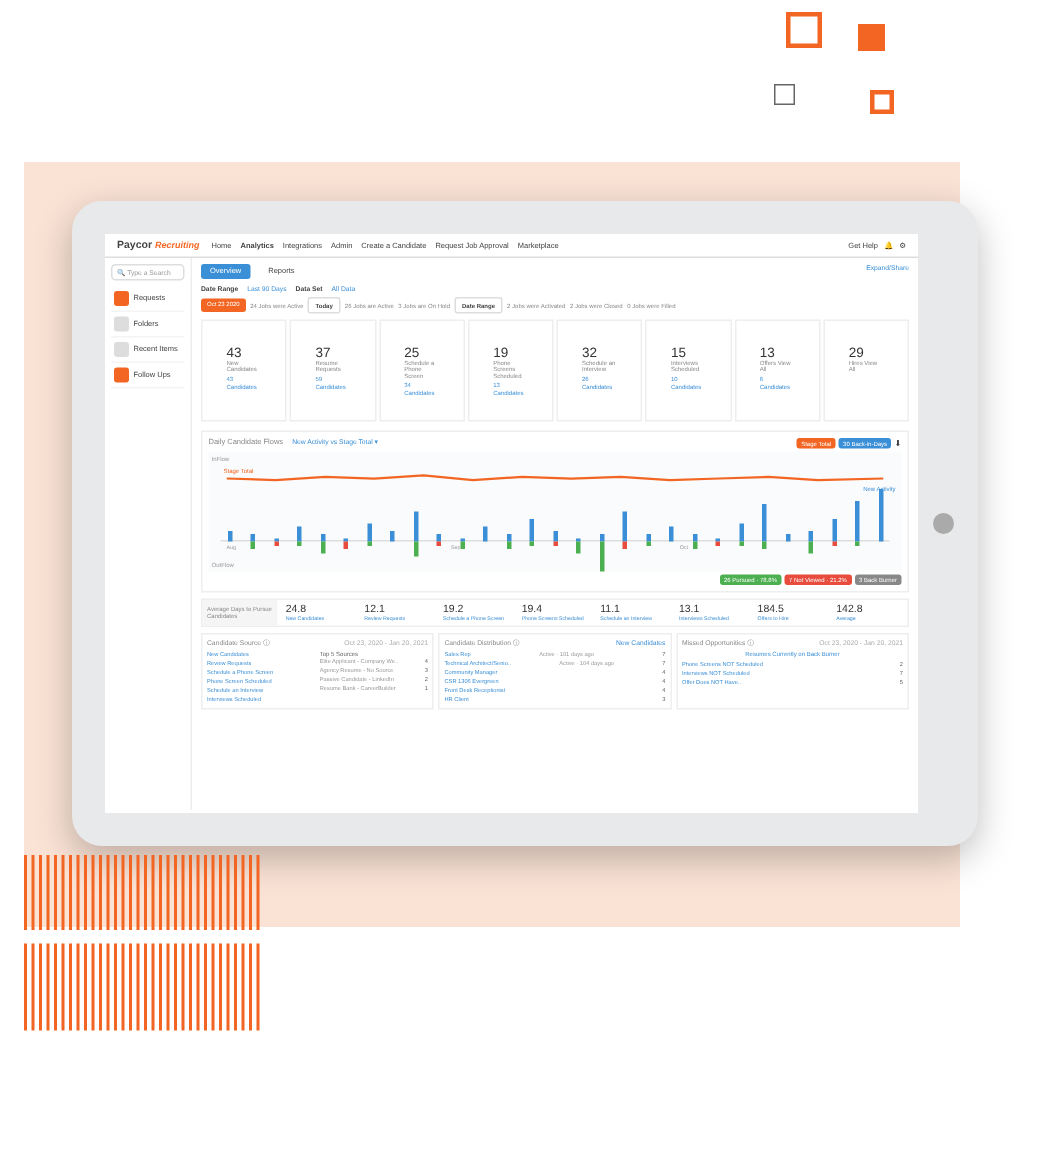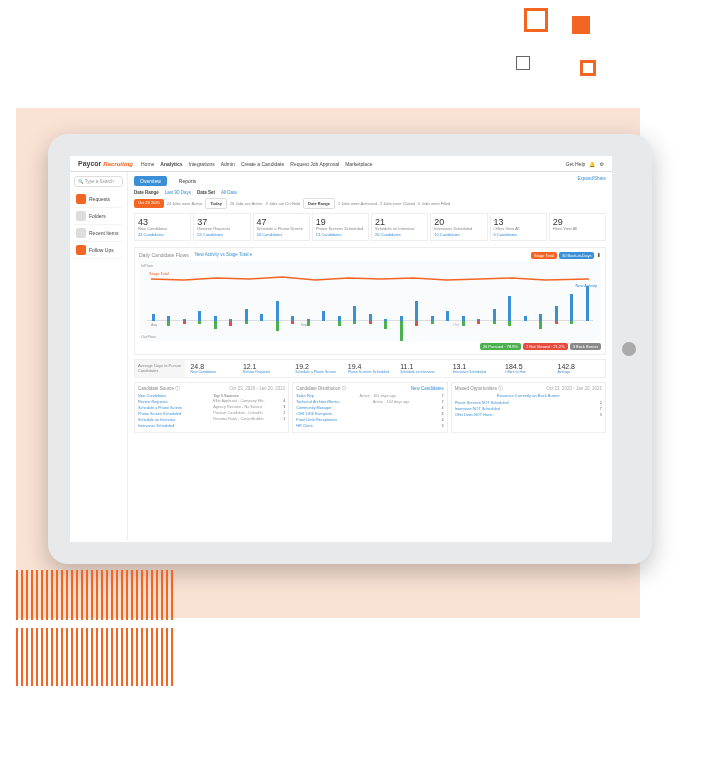--- a/index.html
+++ b/index.html
@@ -50,21 +50,21 @@
 .filter-row { display: flex; gap: 6px; font-size: 4.5px; color: #888; margin-bottom: 3px; align-items: center; }
 .filter-row b { color: #444; }
 .filter-row .link { color: #3b8fd6; }
 
 .status-row { display: flex; gap: 3px; font-size: 4px; color: #888; align-items: center; margin-bottom: 4px; }
 .status-btn { padding: 2px 4px; border: 1px solid #ddd; border-radius: 2px; }
 .status-btn.active { font-weight: bold; color: #444; }
 .date-badge { background: #f26522; color: #fff; padding: 2px 4px; border-radius: 2px; text-align: center; line-height: 1.1; }
 
 .stat-cards { display: flex; gap: 2px; margin-bottom: 6px; }
-.stat-card { flex: 1; border: 1px solid #eee; padding: 3px; }
+.stat-card { flex: 1; border: 1px solid #eee; padding: 16px; }
 .stat-card .num { font-size: 9px; font-weight: 300; color: #333; }
 .stat-card .lbl { font-size: 4px; color: #888; line-height: 1.1; }
 .stat-card .sub { font-size: 4px; color: #3b8fd6; margin-top: 1px; }
 
 .chart-section { border: 1px solid #eee; padding: 4px; margin-bottom: 4px; }
 .chart-header { display: flex; margin-bottom: 2px; }
 .chart-title { font-size: 5px; color: #888; }
 .chart-header .drop { color: #3b8fd6; font-size: 4.5px; margin-left: 6px; }
 .chart-header-right { margin-left: auto; display: flex; gap: 2px; }
 .badge { padding: 1px 3px; font-size: 4px; border-radius: 2px; color: #fff; }
@@ -193,36 +193,36 @@
               <div class="num">43</div>
               <div class="lbl">New Candidates</div>
               <div class="sub">43 Candidates</div>
             </div>
             <div class="stat-card">
               <div class="num">37</div>
               <div class="lbl">Resume Requests</div>
               <div class="sub">59 Candidates</div>
             </div>
             <div class="stat-card">
-              <div class="num">47</div>
+              <div class="num">25</div>
               <div class="lbl">Schedule a Phone Screen</div>
               <div class="sub">34 Candidates</div>
             </div>
             <div class="stat-card">
               <div class="num">19</div>
               <div class="lbl">Phone Screens Scheduled</div>
               <div class="sub">13 Candidates</div>
             </div>
             <div class="stat-card">
-              <div class="num">21</div>
+              <div class="num">32</div>
               <div class="lbl">Schedule an Interview</div>
               <div class="sub">26 Candidates</div>
             </div>
             <div class="stat-card">
-              <div class="num">20</div>
+              <div class="num">15</div>
               <div class="lbl">Interviews Scheduled</div>
               <div class="sub">10 Candidates</div>
             </div>
             <div class="stat-card">
               <div class="num">13</div>
               <div class="lbl">Offers View All</div>
               <div class="sub">6 Candidates</div>
             </div>
             <div class="stat-card">
               <div class="num">29</div>

